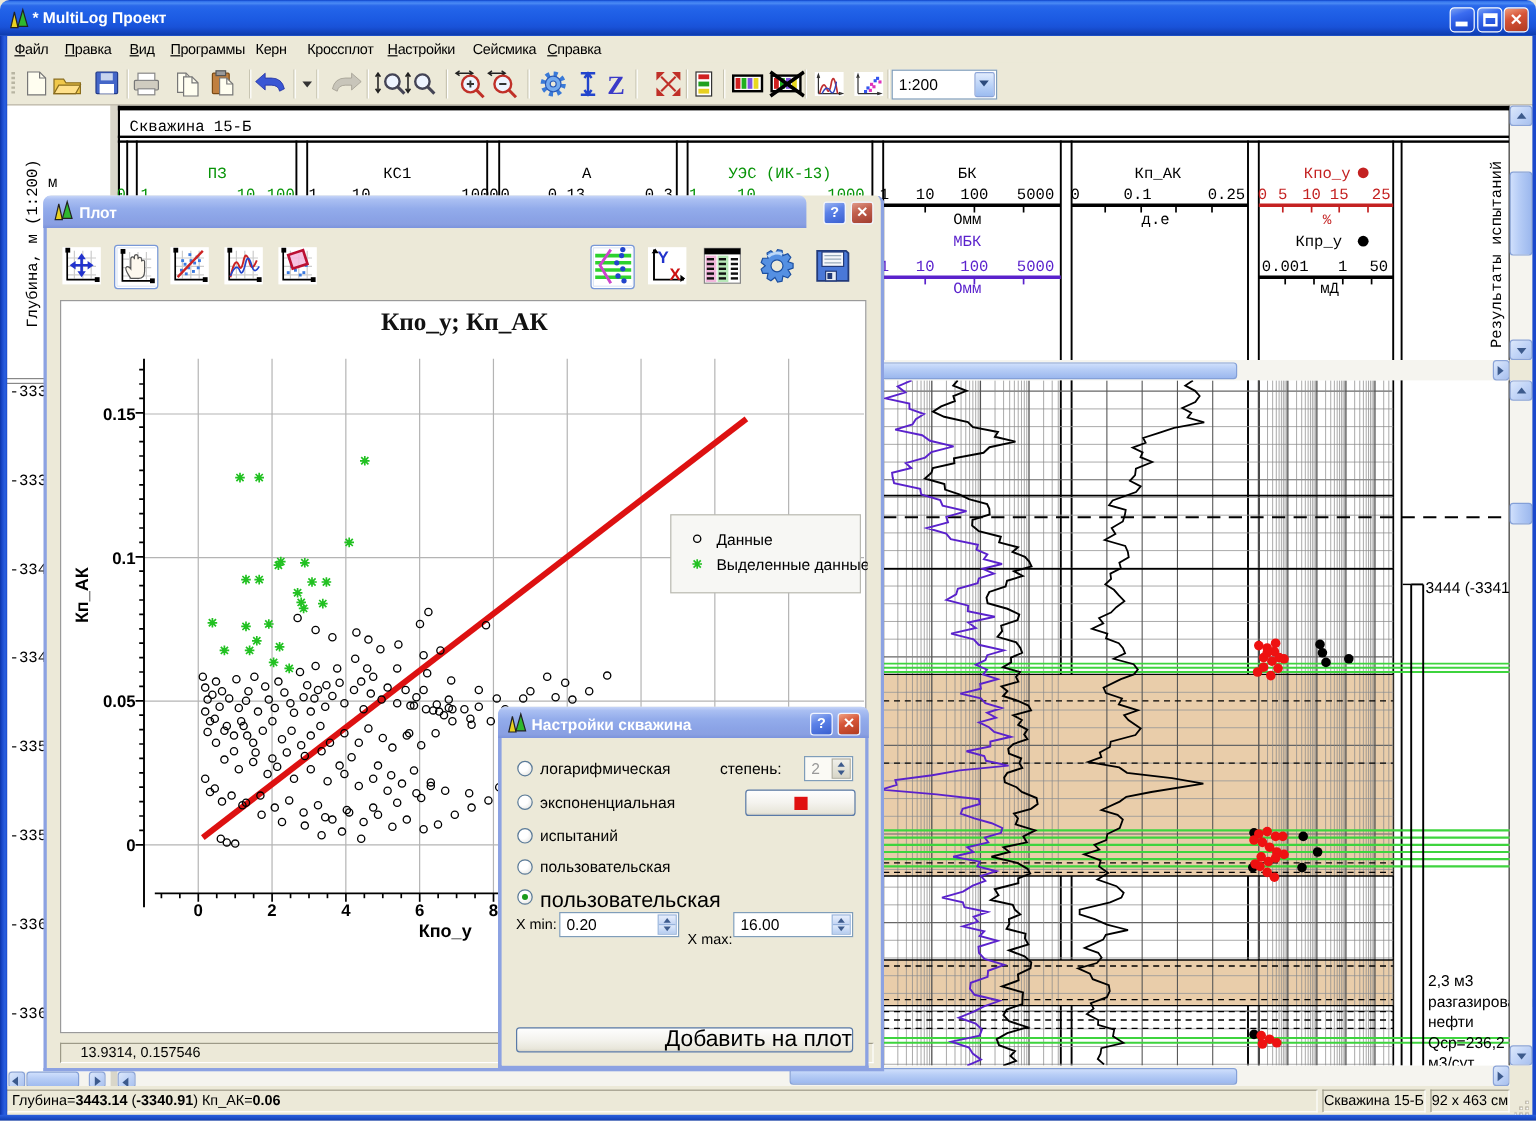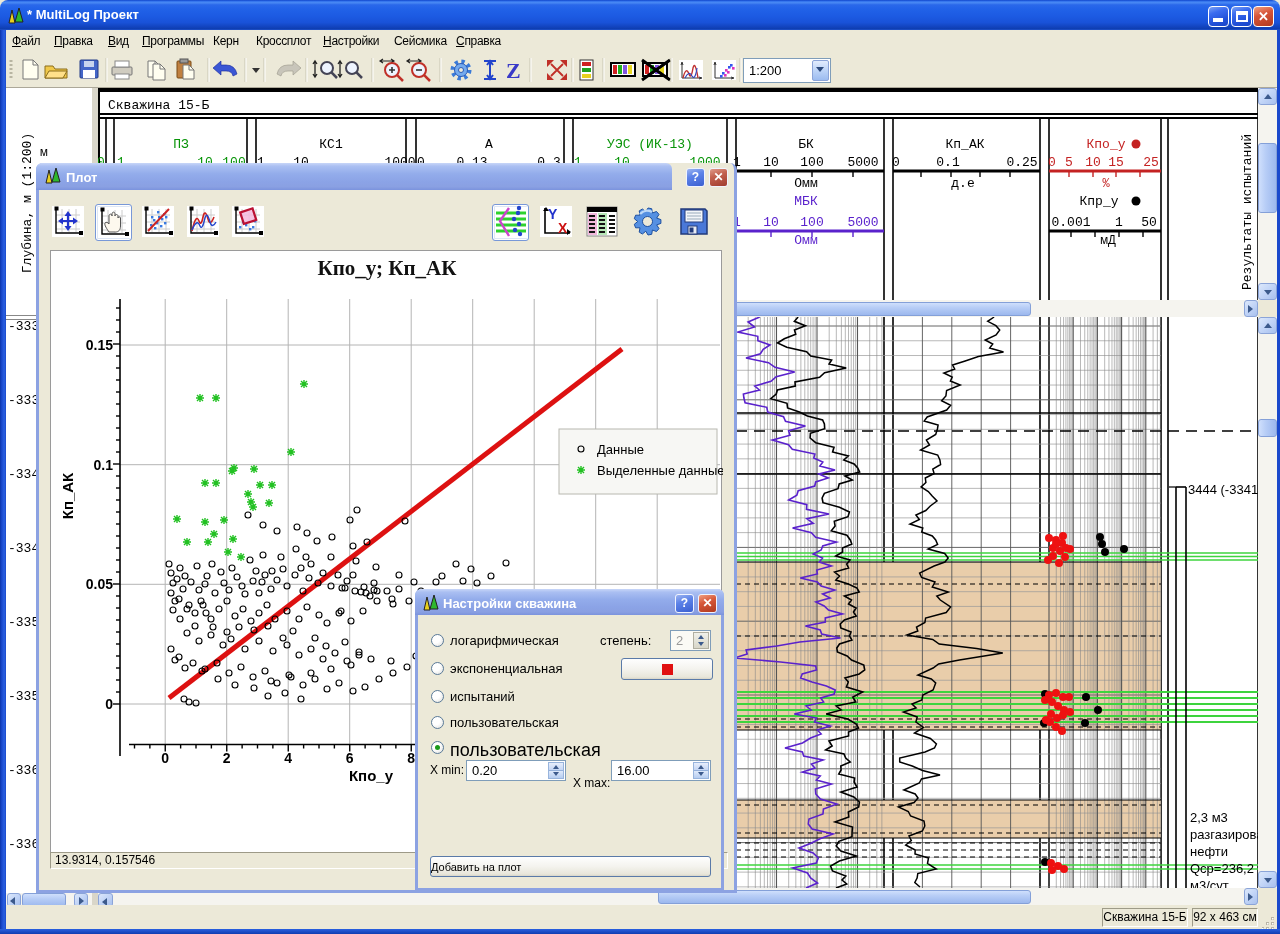--- a/index.html
+++ b/index.html
@@ -22,21 +22,21 @@
 .dbtn{top:3px;width:19px;height:19px;border-radius:3px;border:1px solid #f0f4ff;color:#fff;text-align:center;line-height:17px;font-size:12px;font-weight:bold}
 .qbtn{background:linear-gradient(160deg,#9cb4f0 0%,#5c82e8 40%,#3a5fd0 100%)}
 .xbtn{background:linear-gradient(160deg,#e09a8a 0%,#c2604e 40%,#a03c2e 100%)}
 .tbtn{width:37px;height:37px}
 .tbtn.sel{border:1px solid #7898d8;border-radius:3px;background:#dde6f5;box-shadow:inset 0 0 0 1px #fff}
 .field{background:#fff;border:1px solid #7f9db9;font-size:13px}
 .spin{position:absolute;right:1px;top:1px;width:16px;bottom:1px;background:linear-gradient(180deg,#e7eefc 0%,#c6d7f4 44%,#94b0da 50%,#dde8fa 56%,#b6cdf0 100%);border:1px solid #98b4dc}
 .spin:before{content:"";position:absolute;left:4px;top:2px;border:3.5px solid transparent;border-bottom:4px solid #3c5a8c;border-top:0}
 .spin:after{content:"";position:absolute;left:4px;bottom:2px;border:3.5px solid transparent;border-top:4px solid #3c5a8c;border-bottom:0}
 .radio{width:13px;height:13px;border-radius:50%;border:1px solid #5a7a98;background:radial-gradient(circle at 35% 35%,#fff 40%,#dcdcd8)}
-.xpbtn{border:1px solid #5a7aa8;border-radius:3px;background:linear-gradient(180deg,#fefefe 0%,#f4f3ee 50%,#e8e6da 90%,#d8d5c8 100%);font-size:11px;color:#000;text-align:left}
+.xpbtn{border:1px solid #5a7aa8;border-radius:3px;background:linear-gradient(180deg,#fefefe 0%,#f4f3ee 50%,#e8e6da 90%,#d8d5c8 100%);font-size:19px;color:#000;text-align:right}
 .sb-track{background:#f5f4ef}
 .sb-btn{background:linear-gradient(135deg,#dce8fb 0%,#c1d4f7 50%,#a8c0ee 100%);border:1px solid #8ba4d8;border-radius:3px}
 .sb-thumb{background:linear-gradient(180deg,#cfdffc 0%,#b7cdf6 40%,#9cb8ee 100%);border:1px solid #84a0d8;border-radius:3px}
 .sb-thumbv{background:linear-gradient(90deg,#cfdffc 0%,#b7cdf6 40%,#9cb8ee 100%);border:1px solid #84a0d8;border-radius:3px}
 .arr{position:absolute;width:0;height:0;border:4px solid transparent}
 </style></head><body>
 <div class="abs titlebar">
     <svg class="abs" style="left:5px;top:5px" width="20" height="20">
 <path d="M4,18 L7,5 L10,18 Z" fill="#e8d020" stroke="#222" stroke-width="1"></path>
 <path d="M10,17 L14,3 L18,17 Z" fill="#2eb82e" stroke="#222" stroke-width="1"></path>
@@ -996,21 +996,21 @@
         <circle cx="342" cy="422" r="3" fill="none" stroke="#000" stroke-width="1.1"></circle>
         <circle cx="356" cy="416" r="3" fill="none" stroke="#000" stroke-width="1.1"></circle>
         <path d="M145,147 H153 M149,143 V151 M146,144 L152,150 M146,150 L152,144 M161,147 H169 M165,143 V151 M162,144 L168,150 M162,150 L168,144 M249,133 H257 M253,129 V137 M250,130 L256,136 M250,136 L256,130 M236,201 H244 M240,197 V205 M237,198 L243,204 M237,204 L243,198 M177,220 H185 M181,216 V224 M178,217 L184,223 M178,223 L184,217 M179,217 H187 M183,213 V221 M180,214 L186,220 M180,220 L186,214 M199,218 H207 M203,214 V222 M200,215 L206,221 M200,221 L206,215 M150,232 H158 M154,228 V236 M151,229 L157,235 M151,235 L157,229 M161,232 H169 M165,228 V236 M162,229 L168,235 M162,235 L168,229 M205,234 H213 M209,230 V238 M206,231 L212,237 M206,237 L212,231 M217,234 H225 M221,230 V238 M218,231 L224,237 M218,237 L224,231 M193,243 H201 M197,239 V247 M194,240 L200,246 M194,246 L200,240 M196,251 H204 M200,247 V255 M197,248 L203,254 M197,254 L203,248 M198,256 H206 M202,252 V260 M199,253 L205,259 M199,259 L205,253 M214,252 H222 M218,248 V256 M215,249 L221,255 M215,255 L221,249 M122,268 H130 M126,264 V272 M123,265 L129,271 M123,271 L129,265 M150,271 H158 M154,267 V275 M151,268 L157,274 M151,274 L157,268 M169,269 H177 M173,265 V273 M170,266 L176,272 M170,272 L176,266 M159,283 H167 M163,279 V287 M160,280 L166,286 M160,286 L166,280 M132,291 H140 M136,287 V295 M133,288 L139,294 M133,294 L139,288 M153,291 H161 M157,287 V295 M154,288 L160,294 M154,294 L160,288 M178,288 H186 M182,284 V292 M179,285 L185,291 M179,291 L185,285 M173,301 H181 M177,297 V305 M174,298 L180,304 M174,304 L180,298 M186,306 H194 M190,302 V310 M187,303 L193,309 M187,309 L193,303" stroke="#22c122" stroke-width="1.4" fill="none"></path>
         <rect x="508" y="178" width="158" height="65" fill="#f7f7f4" stroke="#b8b8b0"></rect>
         <circle cx="530" cy="198" r="3" fill="none" stroke="#000" stroke-width="1.1"></circle>
         <text x="546" y="203" fill="#000" font-size="13" text-anchor="start" font-weight="normal" font-family="Liberation Sans">Данные</text>
         <path d="M526,219 H534 M530,215 V223 M527,216 L533,222 M527,222 L533,216" stroke="#22c122" stroke-width="1.4" fill="none"></path>
         <text x="546" y="224" fill="#000" font-size="13" text-anchor="start" font-weight="normal" font-family="Liberation Sans">Выделенные данные</text>
       </svg>
     </div>
-    <div class="abs" style="left:11px;top:689px;width:678px;height:17px;background:#ece9d8;border:1px solid;border-color:#9d9a88 #fff #fff #9d9a88;font-size:12px;line-height:15px;padding-left:4px">13.9314, 0.157546</div>
+    <div class="abs" style="left:11px;top:706px;width:678px;height:17px;background:#ece9d8;border:1px solid;border-color:#9d9a88 #fff #fff #9d9a88;font-size:12px;line-height:15px;padding-left:16px">13.9314, 0.157546</div>
   </div>
 <div class="abs dlg" style="left:415px;top:589px;width:309px;height:302px;background:#ece9d8;border:3px solid #8ca2e2;border-top:none">
     <div class="abs dlgtitle" style="left:-3px;top:0;width:309px;height:26px">
       <svg class="abs" style="left:6px;top:4px" width="20" height="19">
 <path d="M3,17 L6,4 L9,17 Z" fill="#e8d020" stroke="#222" stroke-width="1"></path>
 <path d="M9,16 L13,2 L17,16 Z" fill="#2eb82e" stroke="#222" stroke-width="1"></path>
       </svg>
       <span class="abs" style="left:28px;top:7px">Настройки скважина</span>
       <div class="abs dbtn qbtn" style="left:260px;top:5px">?</div>
       <div class="abs dbtn" style="left:283px;top:5px;background:linear-gradient(160deg,#f0a080 0%,#d7583a 40%,#b03a20 100%)">✕</div>
@@ -1040,20 +1040,21 @@
       <div class="spin"></div>
     </div>
     <span class="abs" style="left:155px;top:187px;font-size:12px">X max:</span>
     <div class="abs field" style="left:193px;top:171px;width:100px;height:21px">
       <span style="position:absolute;left:5px;top:2px">16.00</span>
       <div class="spin"></div>
     </div>
     <div class="abs xpbtn" style="left:12px;top:267px;width:281px;height:21px;line-height:20px">Добавить на плот</div>
   </div>
 <div class="abs statusbar">
+    <div class="abs spanel" style="left:5px;width:1093px;padding-left:4px">Глубина=<b>3443.14</b> (<b>-3340.91</b>) Кп_АК=<b>0.06</b></div>
     <div class="abs spanel" style="left:1102px;width:86px;text-align:center">Скважина 15-Б</div>
     <div class="abs spanel" style="left:1192px;width:66px;text-align:center">92 x 463 см</div>
     <svg class="abs" style="left:1262px;top:12px" width="14" height="14">
       <g fill="#b8b4a4">
         <rect x="9" y="0" width="3" height="3"></rect>
         <rect x="9" y="5" width="3" height="3"></rect>
         <rect x="9" y="10" width="3" height="3"></rect>
         <rect x="4" y="5" width="3" height="3"></rect>
         <rect x="4" y="10" width="3" height="3"></rect>
         <rect x="-1" y="10" width="3" height="3"></rect>

